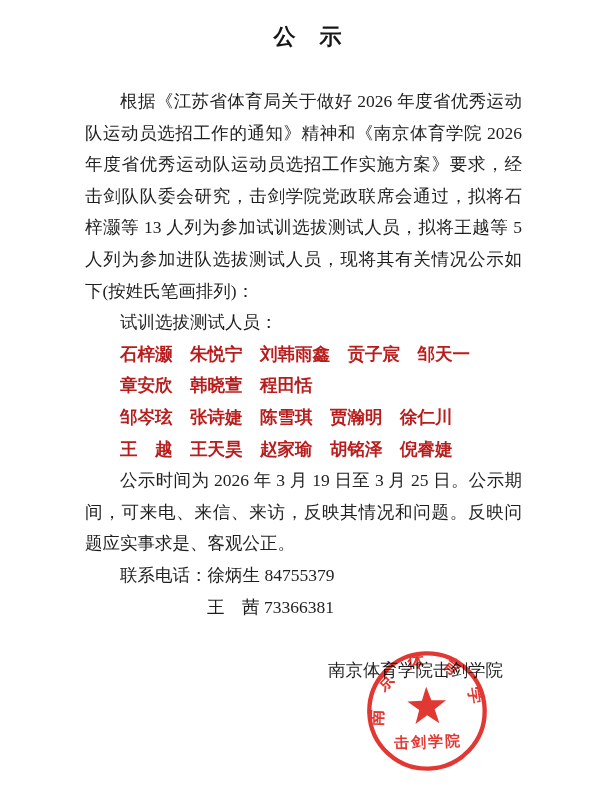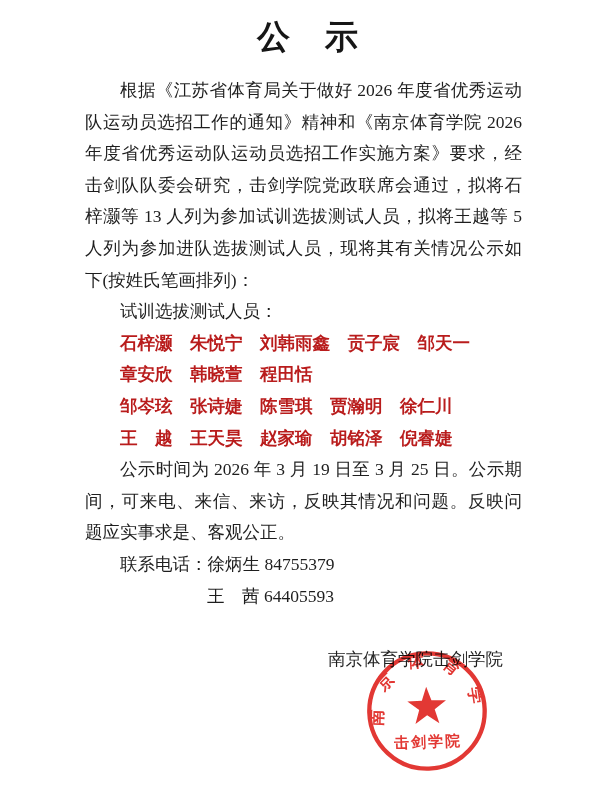--- a/index.html
+++ b/index.html
@@ -9,28 +9,28 @@
     height: 797px;
     background: #ffffff;
     overflow: hidden;
     font-family: "Liberation Serif", serif;
     color: #1e1e1e;
   }
   .doc-title {
     margin: 22px 0 0 12px;
     text-align: center;
     font-family: "Liberation Sans", sans-serif;
-    font-size: 33px;
+    font-size: 22px;
     line-height: 30px;
     font-weight: 700;
     color: #161616;
     letter-spacing: 1px;
   }
   .doc-body {
-    margin: 23px 82px 0 85px; 
+    margin: 34px 82px 0 85px; 
     font-size: 17.5px;
     line-height: 31.6px;
   }
   .doc-body p { margin: 0; padding: 0; }
   .para {
     text-align: justify;
     text-justify: inter-ideograph;
   }
   .indent { text-indent: 35px; }
   .names {
@@ -72,21 +72,21 @@
     <p class="para indent">试训选拔测试人员：</p>
     <p class="names">石梓灏　朱悦宁　刘韩雨鑫　贡子宸　邹天一</p>
     <p class="names">章安欣　韩晓萱　程田恬</p>
     <p class="names">邹岑玹　张诗婕　陈雪琪　贾瀚明　徐仁川</p>
 
     <p class="names">王　越　王天昊　赵家瑜　胡铭泽　倪睿婕</p>
 
     <p class="para indent">公示时间为 2026 年 3 月 19 日至 3 月 25 日。公示期间，可来电、来信、来访，反映其情况和问题。反映问题应实事求是、客观公正。</p>
 
     <p class="para indent">联系电话：徐炳生 84755379</p>
-    <p class="para contact2">王　茜 64405593</p>
+    <p class="para contact2">王　茜 73366381</p>
 
     <div class="sig-block">
       <p class="sig">南京体育学院击剑学院</p>
     </div>
   </div>
 
   <svg class="stamp" viewBox="0 0 130 130" aria-hidden="true">
     <circle cx="65" cy="65" r="59.5" fill="none" stroke="#e02722" stroke-width="4.5"></circle>
     <defs>
       <path id="arcPath" d="M 21.8 80.7 A 46 46 0 1 1 108.2 80.7" fill="none"></path>

